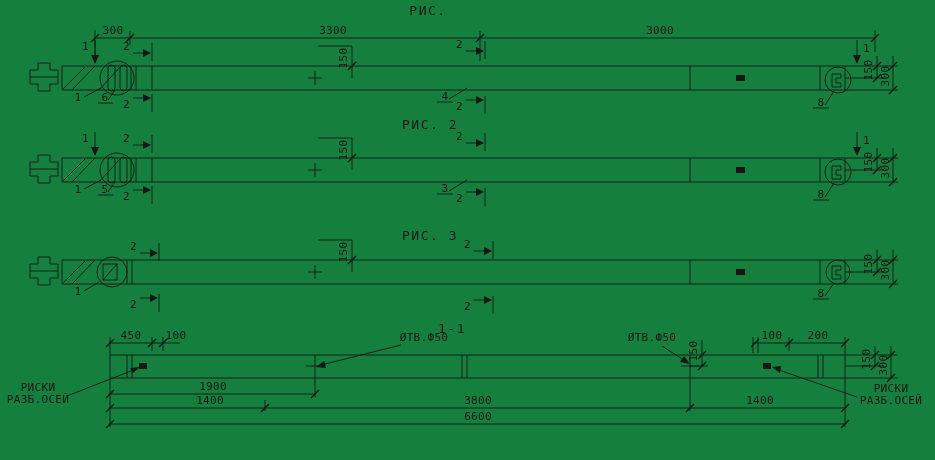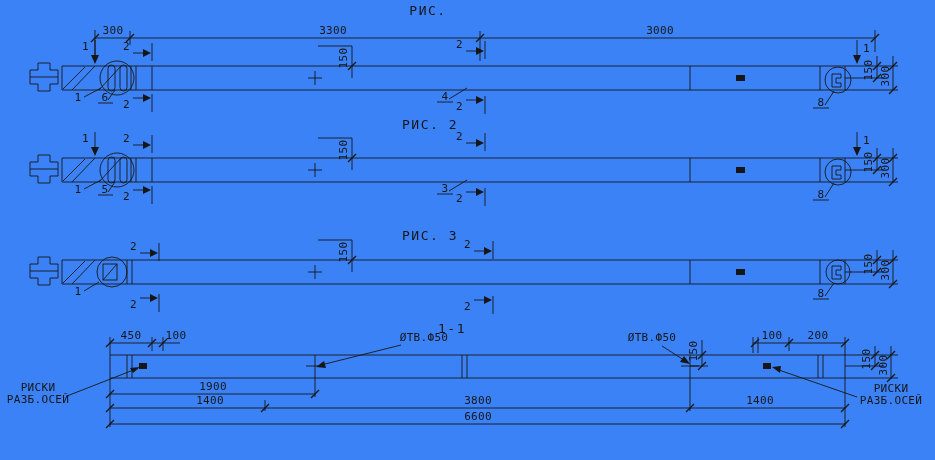--- a/index.html
+++ b/index.html
@@ -1,16 +1,16 @@
 <!DOCTYPE html>
 <html><head>
 <meta charset="utf-8">
 <style>
   html,body{margin:0;padding:0;background:#f6f6f4;}
-  .canvas{width:935px;height:460px;background:#3b82f6;overflow:hidden;}
+  .canvas{width:935px;height:460px;background:#15803d;overflow:hidden;}
   svg{display:block;}
   svg line, svg path, svg rect, svg circle, svg polyline { stroke:#161616; stroke-width:0.9; fill:none; }
   svg .tk { stroke-width:1.2; }
   svg .solid { fill:#161616; stroke:none; }
   svg text { font-family:"DejaVu Sans Mono", monospace; fill:#161616; font-size:11px; letter-spacing:0.3px; }
   svg text.t13 { font-size:13px; letter-spacing:1.5px; }
   .mid{text-anchor:middle}
   .end{text-anchor:end}
 </style>
 </head>

